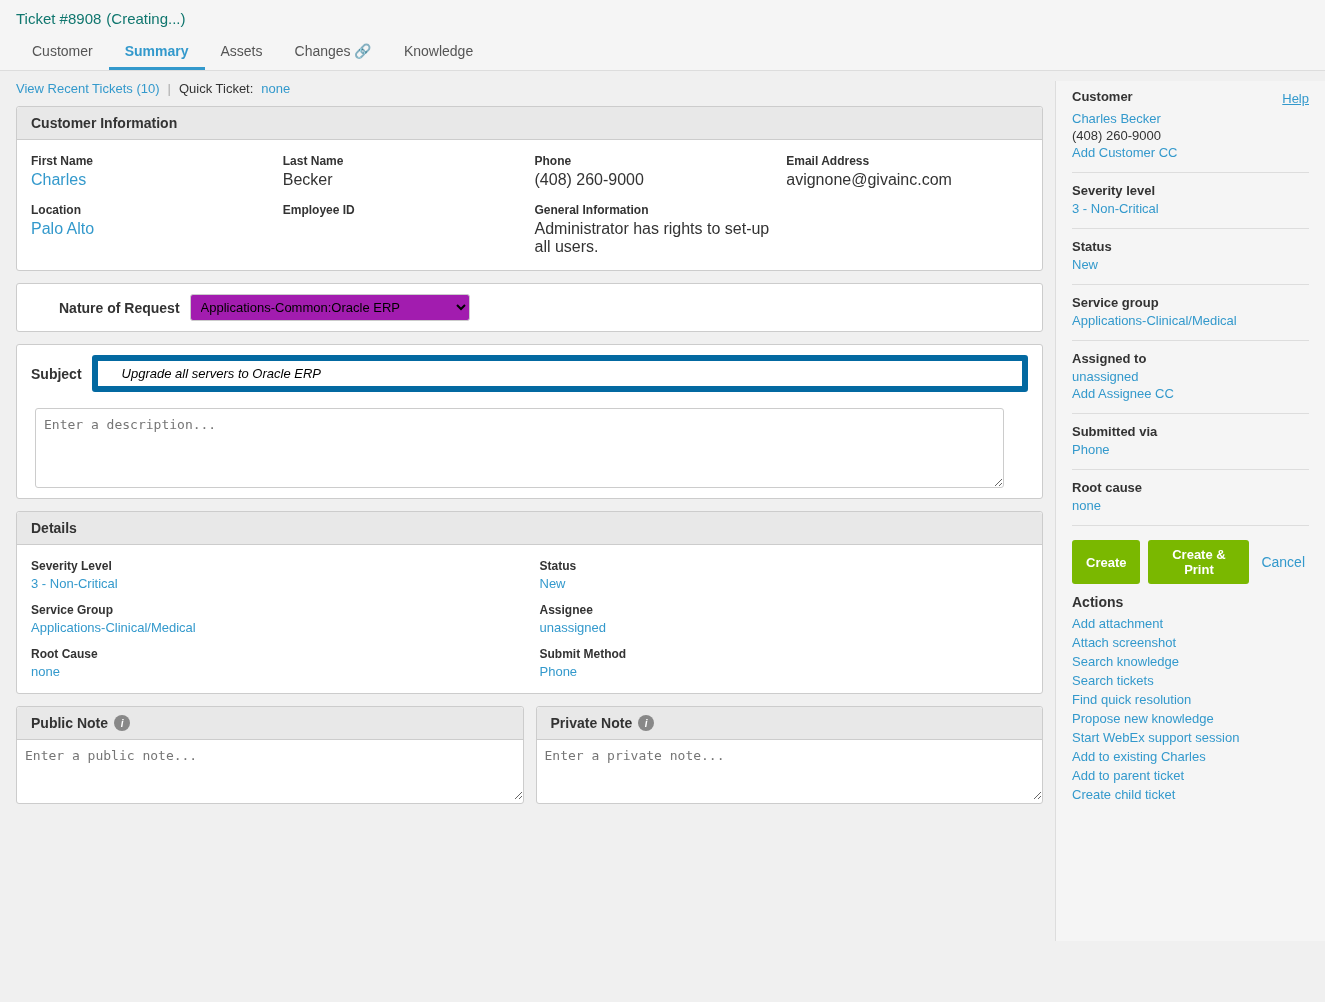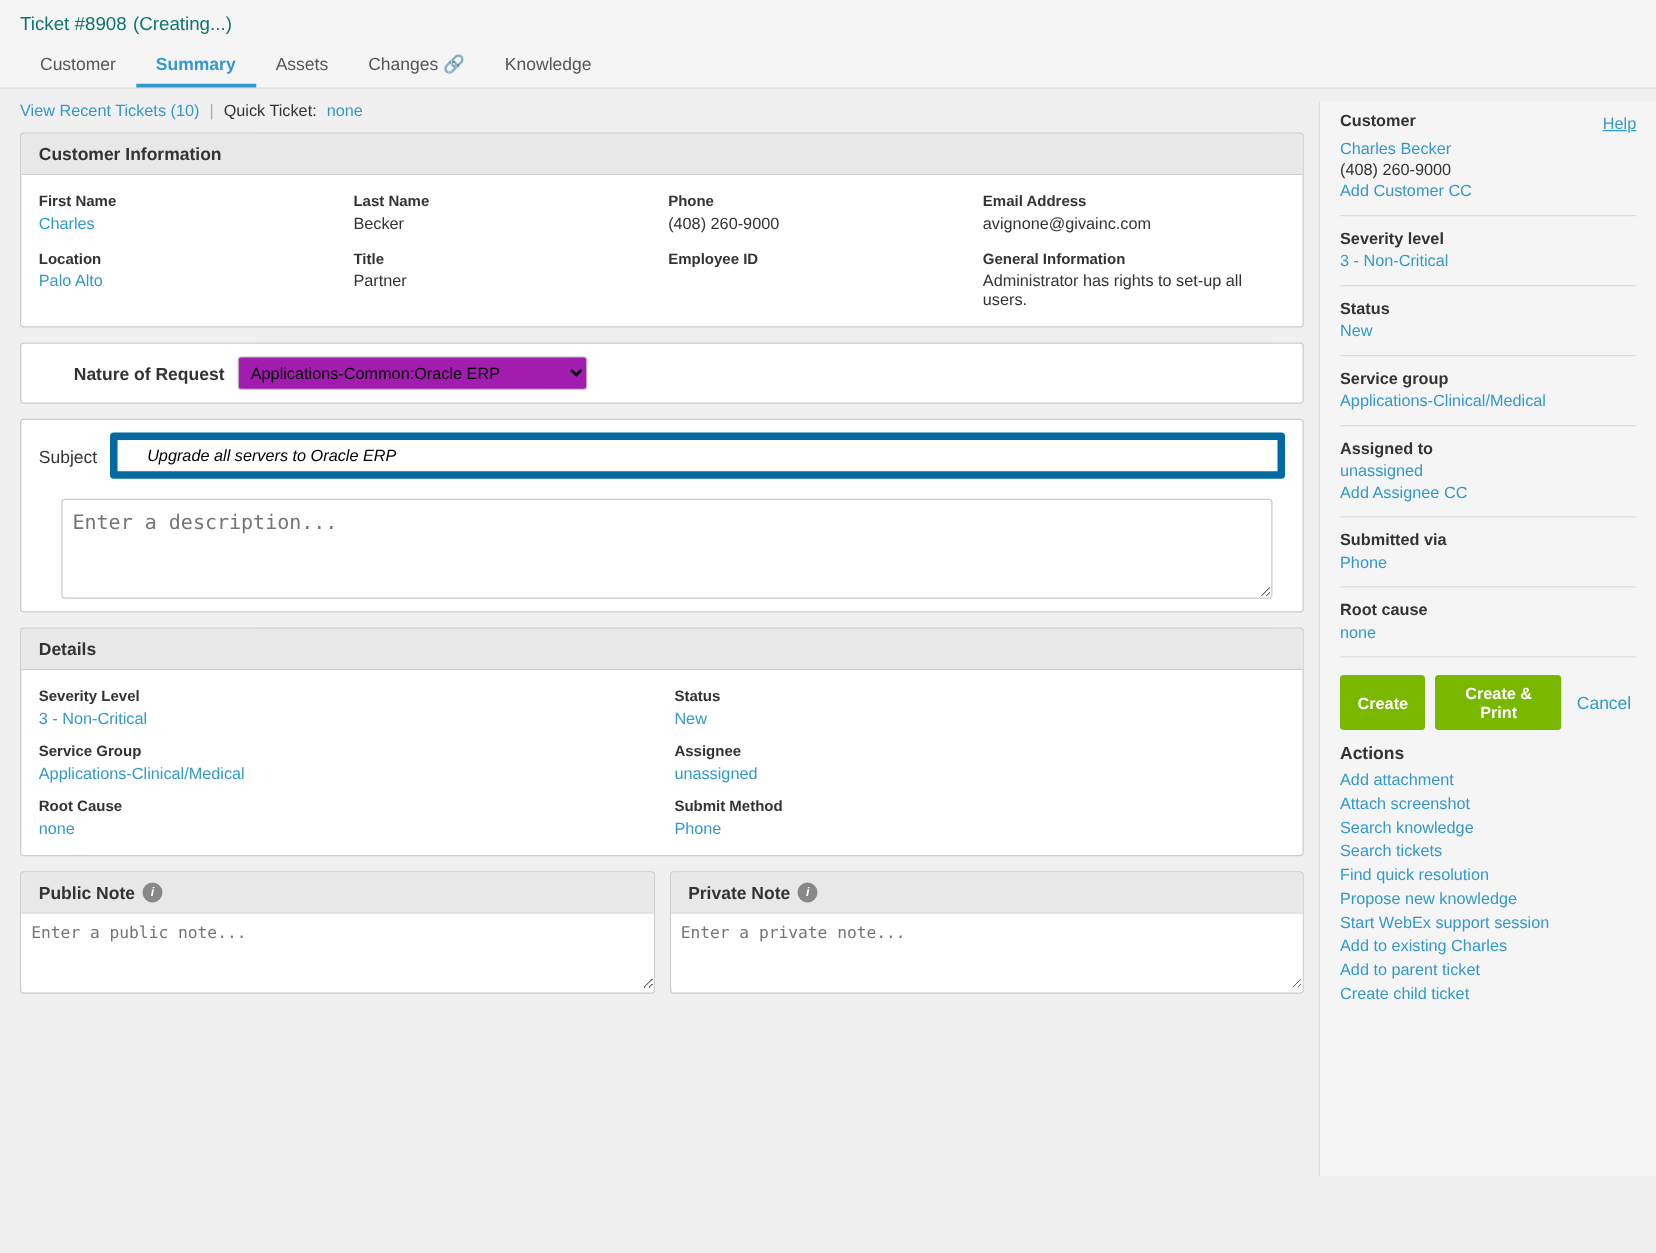--- a/index.html
+++ b/index.html
@@ -19,32 +19,32 @@
     .quick-bar { display: flex; align-items: center; gap: 8px; margin-bottom: 10px; font-size: 13px; }
     .quick-bar a { color: #3399cc; text-decoration: none; }
     .divider-v { color: #aaa; }
 
     .section-box { background: #fff; border: 1px solid #ccc; border-radius: 3px; margin-bottom: 12px; }
     .section-header { background: #e8e8e8; padding: 8px 14px; font-weight: bold; font-size: 14px; border-bottom: 1px solid #ccc; border-radius: 3px 3px 0 0; }
     .section-body { padding: 14px; }
 
     .info-grid { display: grid; grid-template-columns: 1fr 1fr 1fr 1fr; gap: 14px 10px; }
     .info-item label { font-weight: bold; font-size: 12px; display: block; margin-bottom: 3px; color: #333; }
-    .info-item .value { color: #3399cc; font-size: 13px; margin-top: 12px; }
+    .info-item .value { color: #3399cc; font-size: 16px; margin-top: 12px; }
     .info-item .value.dark { color: #333; }
 
     .nor-row { display: flex; align-items: center; padding: 10px 14px; gap: 10px; }
     .nor-label { font-weight: bold; font-size: 14px; white-space: nowrap; margin-left: 28px; }
     .nor-select { flex: 0 0 280px; padding: 4px 6px; border: 1px solid #ccc; border-radius: 3px; font-size: 13px; background: #a21caf; }
 
     .subject-row { display: flex; align-items: center; padding: 10px 14px; gap: 10px; }
-    .subject-label { font-weight: normal; font-size: 14px; white-space: nowrap; }
+    .subject-label { font-weight: bold; font-size: 14px; white-space: nowrap; }
     .subject-input { flex: 1; padding: 5px 24px; border: 6px solid #0369a1; border-radius: 3px; font-size: 13px; font-style: italic; }
 
-    .desc-area { width: 100%; min-height: 80px; border: 1px solid #ccc; border-radius: 3px; padding: 8px; font-size: 16px; color: #15803d; resize: vertical; margin: 0 18px; width: calc(100% - 28px); display: block; }
+    .desc-area { width: 100%; min-height: 80px; border: 1px solid #ccc; border-radius: 3px; padding: 8px; font-size: 13px; color: #15803d; resize: vertical; margin: 0 4px; width: calc(100% - 28px); display: block; }
     .desc-wrapper { padding: 6px 14px 10px 14px; }
 
     .details-grid { display: grid; grid-template-columns: 1fr 1fr; gap: 12px 20px; padding: 14px; }
     .detail-item label { font-weight: bold; font-size: 12px; display: block; margin-bottom: 3px; }
     .detail-item .val { color: #3399cc; }
 
     .notes-row { display: flex; gap: 12px; margin-bottom: 0; }
     .note-box { flex: 1; background: #fff; border: 1px solid #ccc; border-radius: 3px; }
     .note-header { background: #e8e8e8; padding: 8px 14px; font-weight: bold; font-size: 14px; border-bottom: 1px solid #ccc; border-radius: 3px 3px 0 0; display: flex; align-items: center; gap: 6px; }
     .note-area { width: 100%; min-height: 60px; border: none; border-radius: 0 0 3px 3px; padding: 8px; font-size: 13px; color: #aaa; resize: vertical; }
@@ -108,24 +108,20 @@
             <label>Phone</label>
             <span class="value dark">(408) 260-9000</span>
           </div>
           <div class="info-item">
             <label>Email Address</label>
             <span class="value dark">avignone@givainc.com</span>
           </div>
           <div class="info-item">
             <label>Location</label>
             <span class="value">Palo Alto</span>
-          </div>
-          <div class="info-item">
-            <label>Title</label>
-            <span class="value dark">Partner</span>
           </div>
           <div class="info-item">
             <label>Employee ID</label>
             <span class="value dark"></span>
           </div>
           <div class="info-item">
             <label>General Information</label>
             <span class="value dark">Administrator has rights to set-up all users.</span>
           </div>
         </div>

